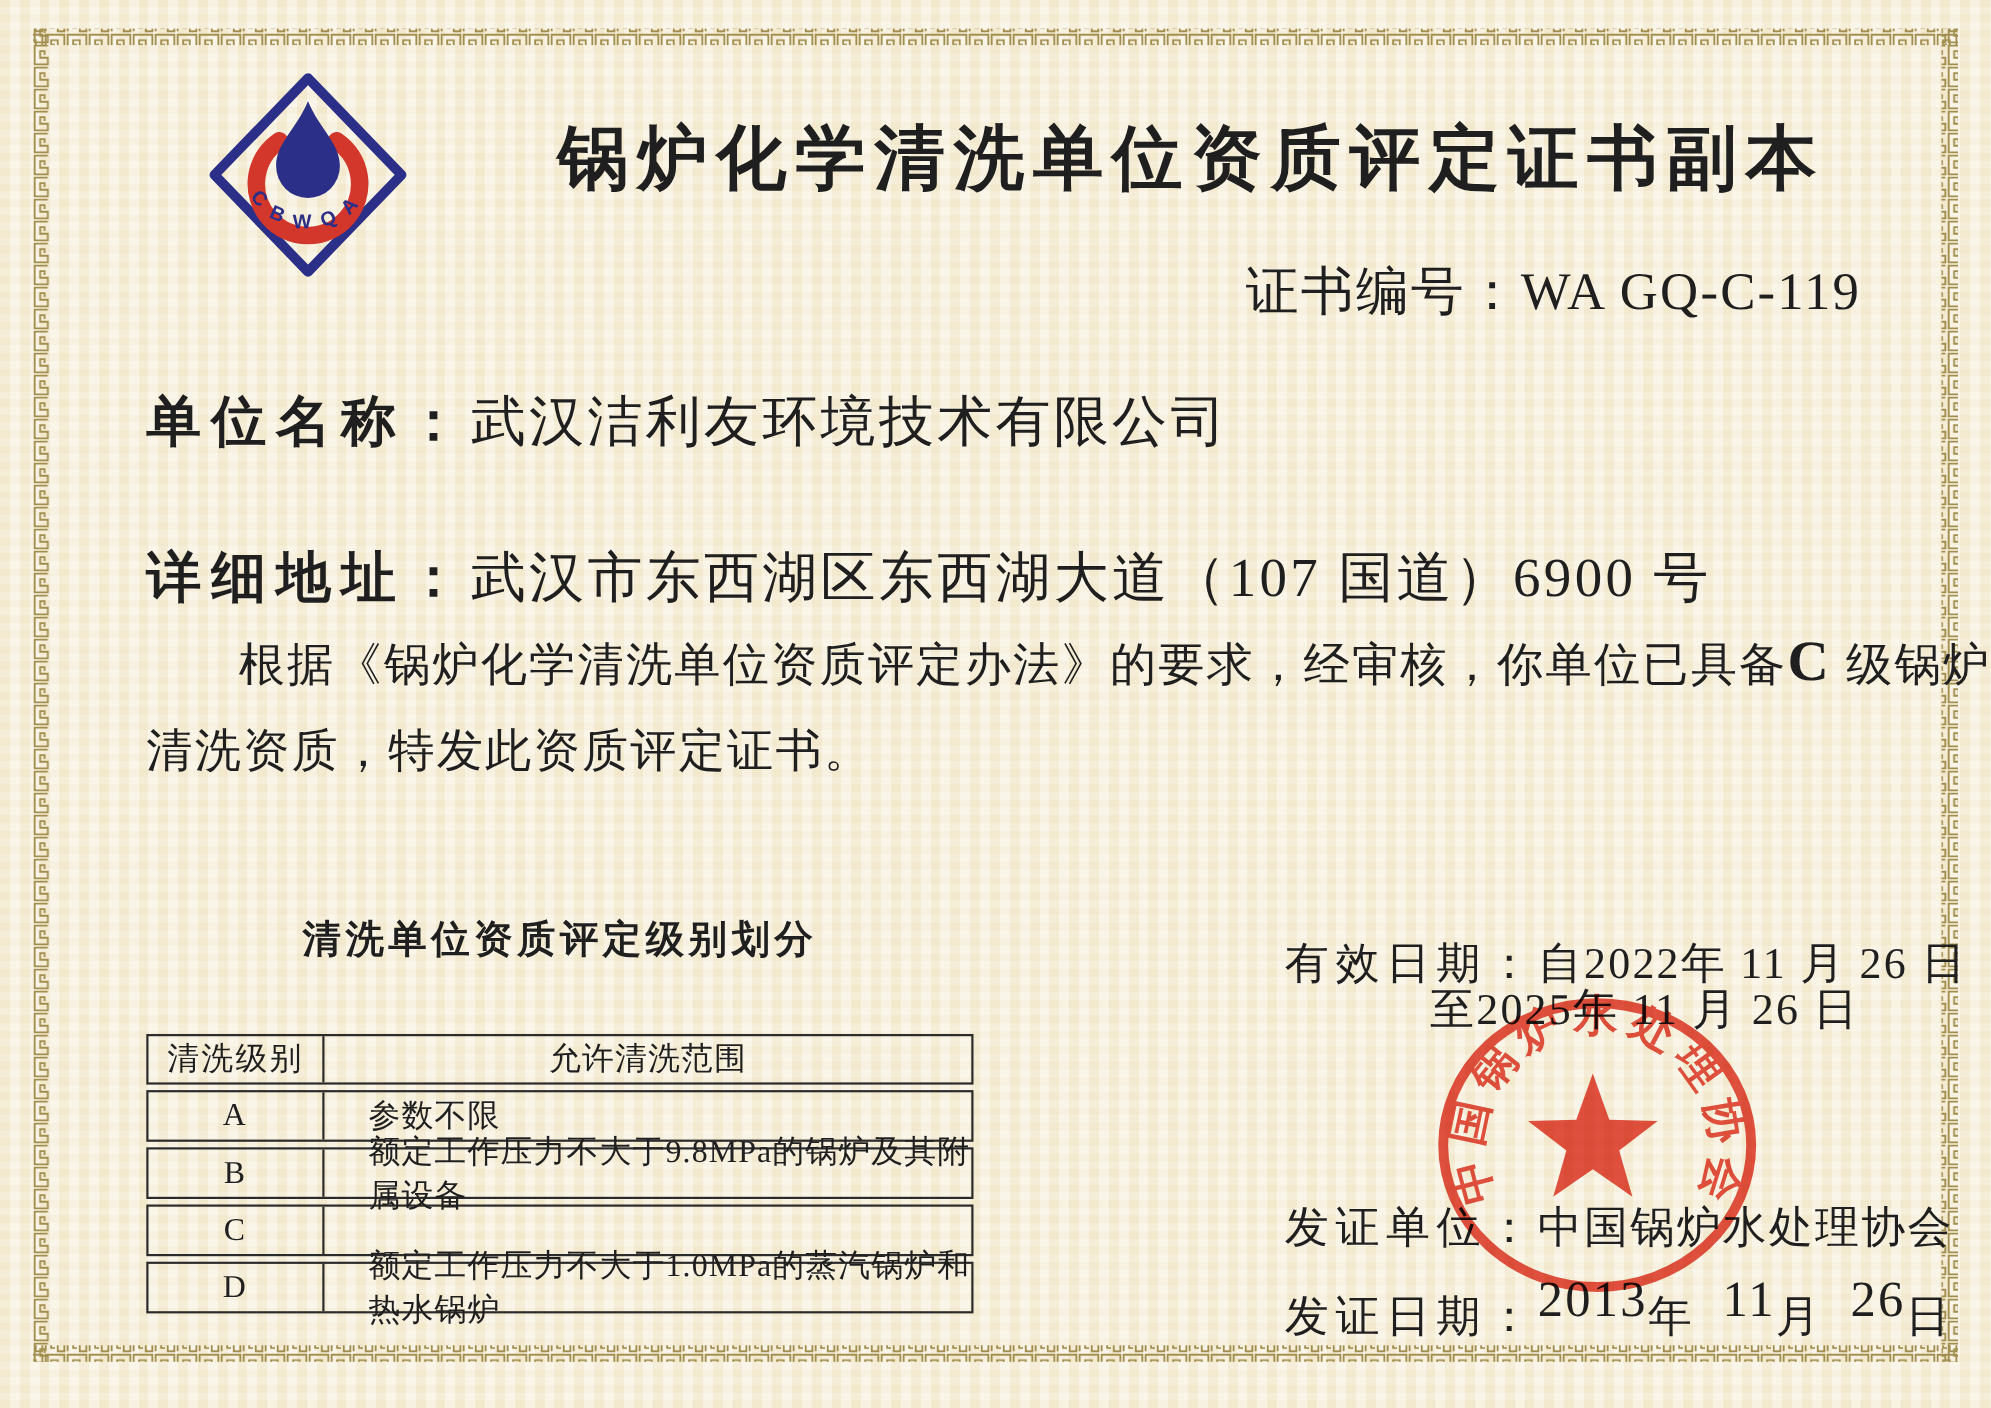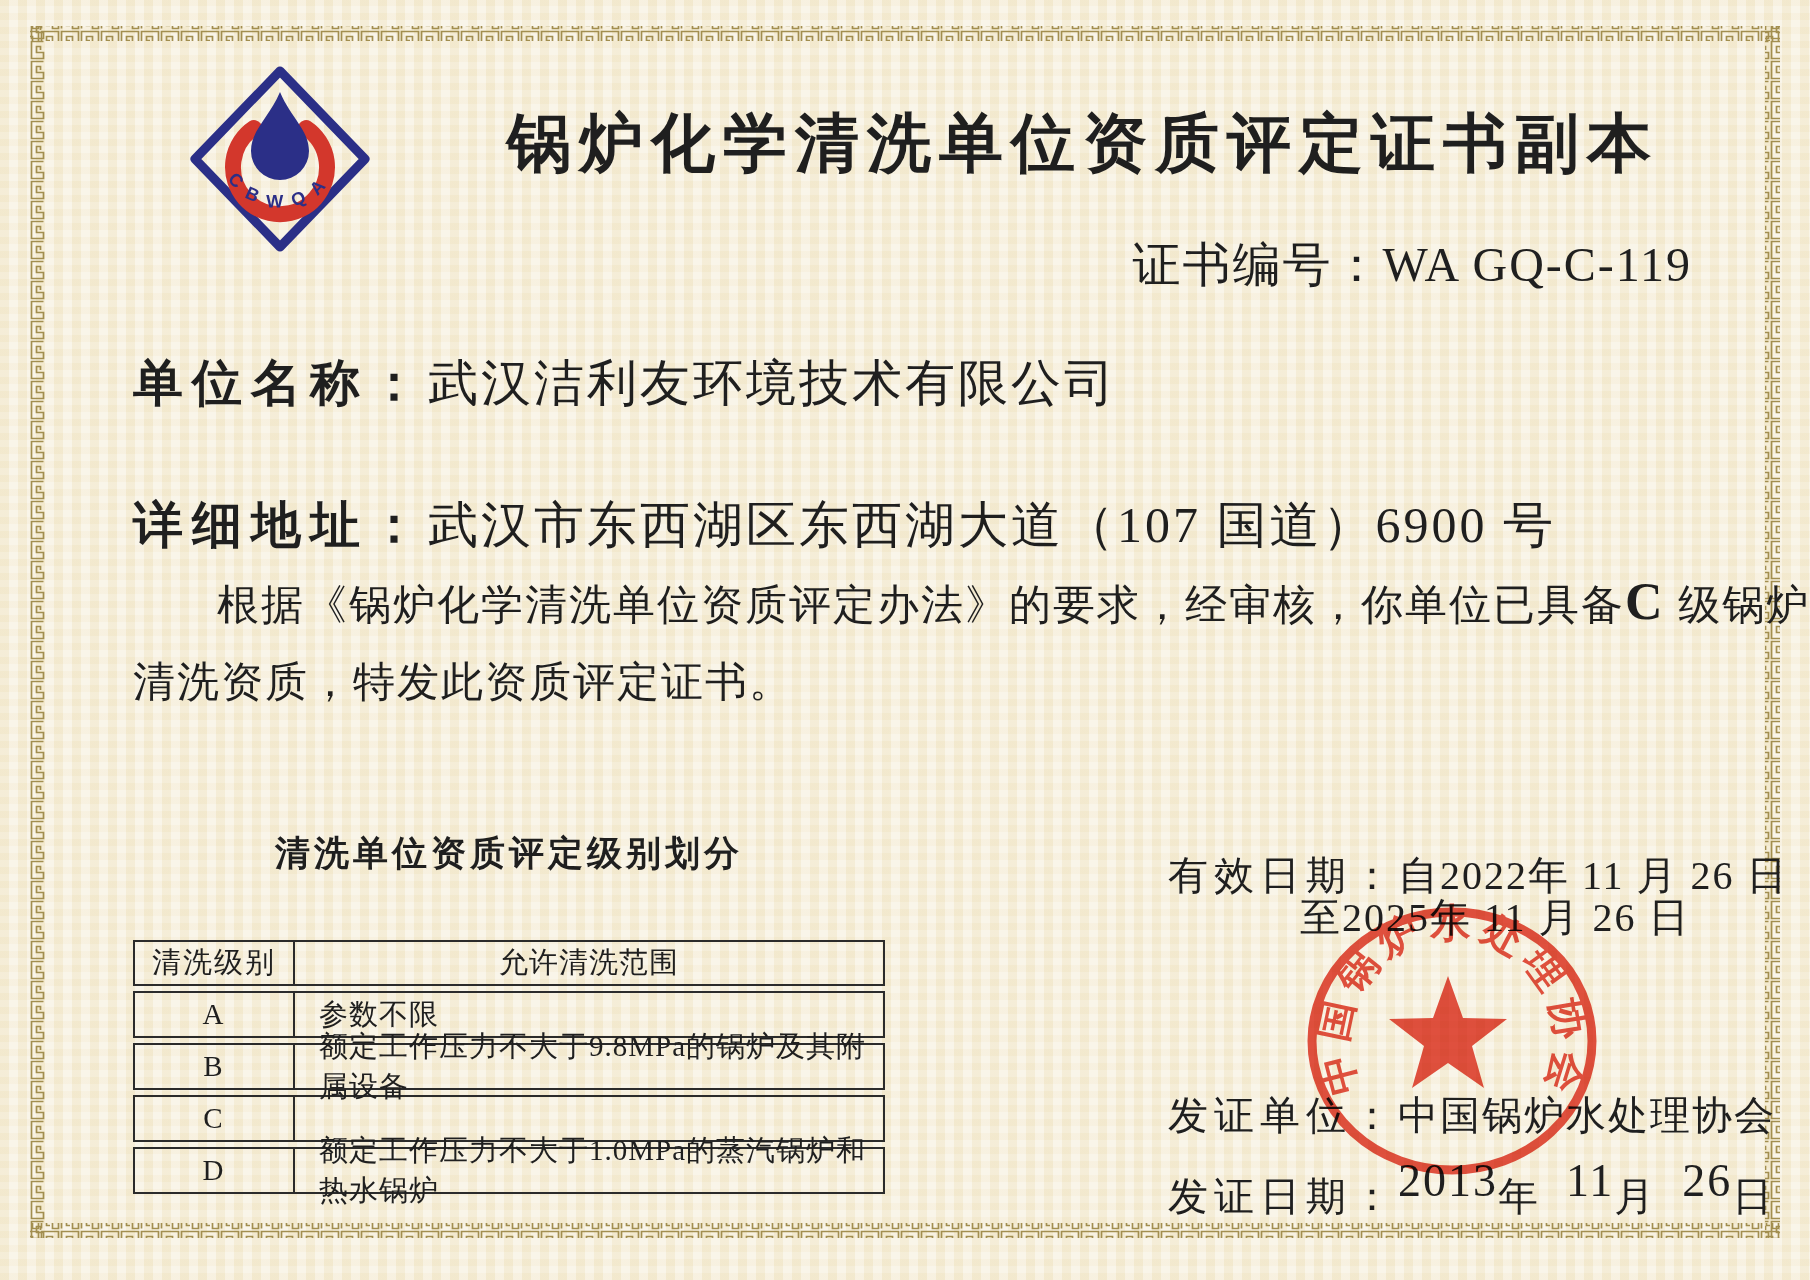--- a/index.html
+++ b/index.html
@@ -30,21 +30,21 @@
   .para{left:133px;width:1580px;font-family:"Liberation Sans", sans-serif;
         font-size:42px;letter-spacing:2px;white-space:nowrap;}
   .para .grade{font-family:"Liberation Serif", serif;font-size:52px;font-weight:bold;}
   
   .tbl-title{left:133px;top:830px;width:752px;text-align:center;
              font-size:35px;font-weight:bold;letter-spacing:4px;}
   .qtable{left:133px;top:896px;width:752px;margin-top:44px;}
   .qrow{display:flex;border:2px solid #2b2b2b;margin-bottom:5px;box-sizing:border-box;}
   .qc1{width:158px;border-right:2px solid #2b2b2b;display:flex;align-items:center;
        justify-content:center;font-size:29px;letter-spacing:2px;}
-  .qc2{flex:1;display:flex;align-items:center;padding-left:24px;font-size:29px;letter-spacing:1px;}
+  .qc2{flex:1;display:flex;align-items:center;padding-left:40px;font-size:29px;letter-spacing:1px;}
   .qrow.head{height:46px;}
   .qrow.body{height:47px;}
   .qrow.head .qc2{justify-content:center;padding-left:0;}
   
   .rline{font-size:40px;white-space:nowrap;letter-spacing:2px;}
   .rline .lab{letter-spacing:6px;}
   .datepart{font-size:46px;position:relative;top:-14px;}
   .dunit{font-size:40px;}
   .gap{display:inline-block;width:26px;}
   

